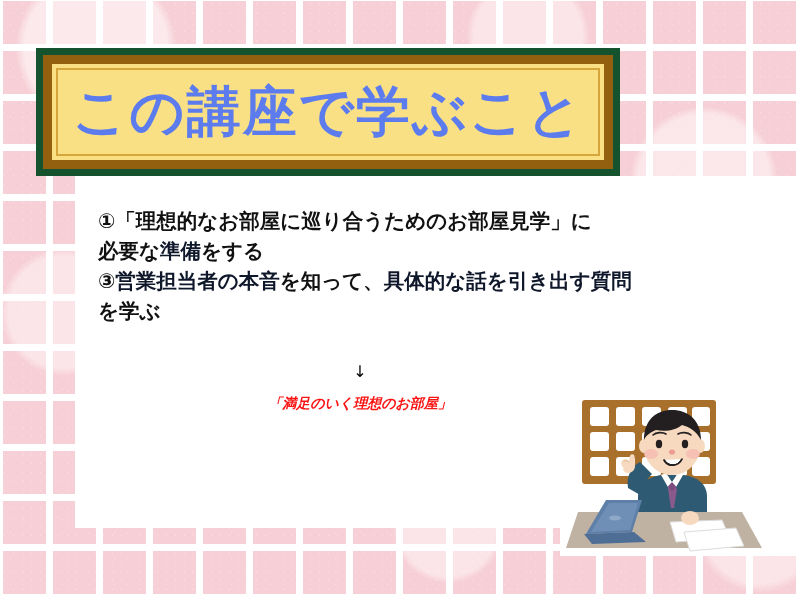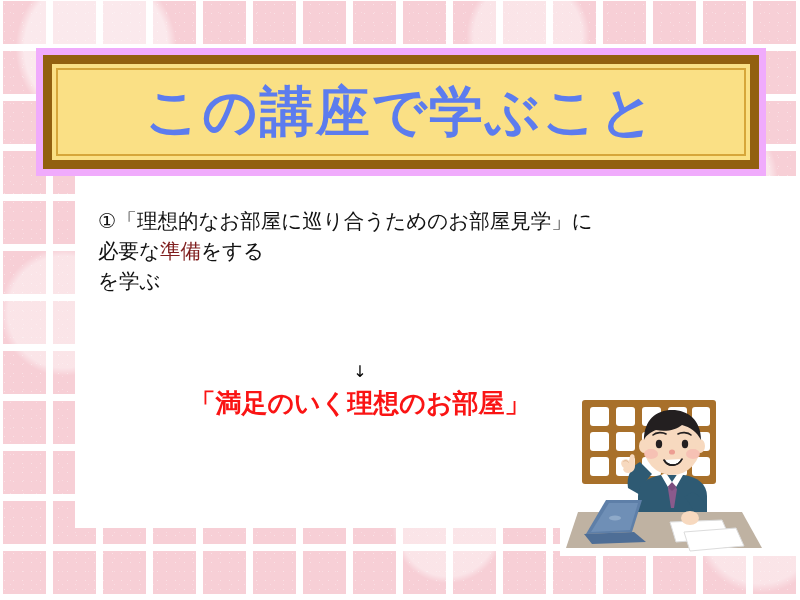--- a/index.html
+++ b/index.html
@@ -55,22 +55,22 @@
       radial-gradient(rgba(255,255,255,.55) 0.5px, rgba(0,0,0,0) 0.7px);
     background-size: 9px 9px, 13px 13px;
     background-position: 0 0, 4px 6px;
     pointer-events: none;
   }
 
   
   .banner {
     position: absolute;
     left: 36px; top: 48px;
-    width: 730px; height: 128px;
-    background: #f0abfc;
+    width: 584px; height: 128px;
+    background: #14532d;
     padding: 7px;
   }
   .banner-frame-outer {
     width: 100%; height: 100%;
     border: 9px solid #92600F;
     padding: 4px;
     background: #FAE085;
   }
   .banner-frame-inner {
     width: 100%; height: 100%;
@@ -103,44 +103,45 @@
     left: 560px; top: 176px;
     width: 240px; height: 380px;
     background: #ffffff;
   }
 
   .body-text {
     position: absolute;
     left: 98px; top: 206px;
     width: 620px;
     font-size: 20.5px;
-    font-weight: 400;
+    font-weight: 700;
     line-height: 30px;
     color: #111111;
     letter-spacing: 0px;
     white-space: nowrap;
   }
   .body-text .ln { display: block; }
-  .blue { color: #7f1d1d; text-align: right; }
+  .blue { color: #0f172a; text-align: right; }
   .blk  { color: #111111; }
   .arrow-wrap {
     position: absolute;
     left: 150px; top: 362px;
     width: 420px;
     text-align: center;
   }
 
   .result-block {
     position: absolute;
     left: 150px; top: 388px;
     width: 420px;
     text-align: center;
-    font-size: 26px;
+    font-size: 14px;
     font-weight: 700;
     line-height: 30px;
+    font-style: italic;
   }
   .red { color: #FA1414; }
 
   
   .illo {
     position: absolute;
     left: 566px; top: 396px;
     width: 228px; height: 160px;
   }
   .illo svg { display: block; }
@@ -161,20 +162,21 @@
     <div class="banner-frame-outer">
       <div class="banner-frame-inner">
         <span class="banner-title">この講座で学ぶこと</span>
       </div>
     </div>
   </div>
 
   <div class="body-text">
     <span class="ln"><span class="blk">①</span><span class="blk">「理想的なお部屋に巡り合うためのお部屋見学」に</span></span>
     <span class="ln"><span class="blk">必要な</span><span class="blue">準備</span><span class="blk">をする</span></span>
+    <span class="ln"><span class="blk">③</span><span class="blue">営業担当者の本音</span><span class="blk">を知って、</span><span class="blue">具体的な話を引き出す質問</span></span>
     <span class="ln"><span class="blk">を学ぶ</span></span>
   </div>
 
   <div class="arrow-wrap">
     <span>↓</span>
   </div>
 
   <div class="result-block">
     <div>
       <span class="red">「満足のいく理想のお部屋」</span>

